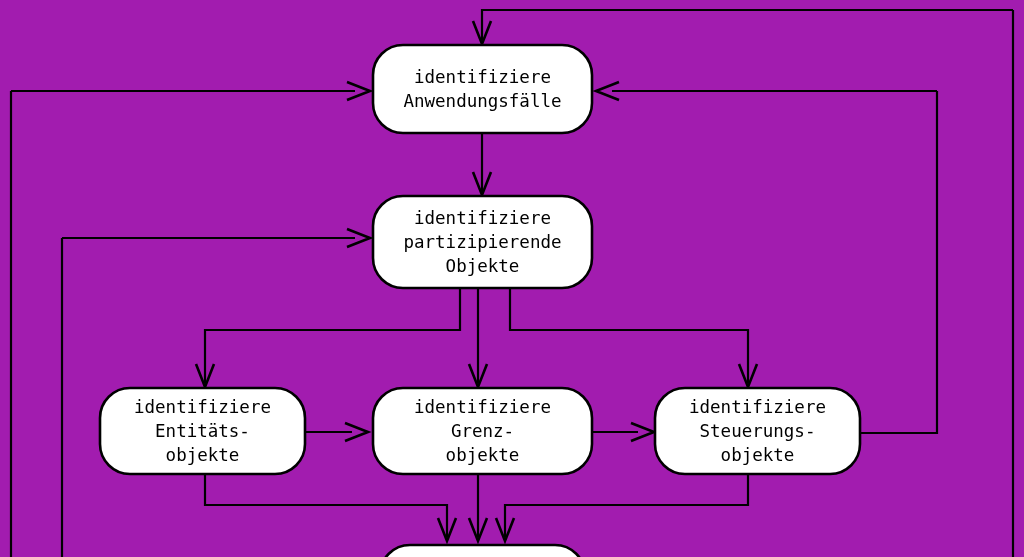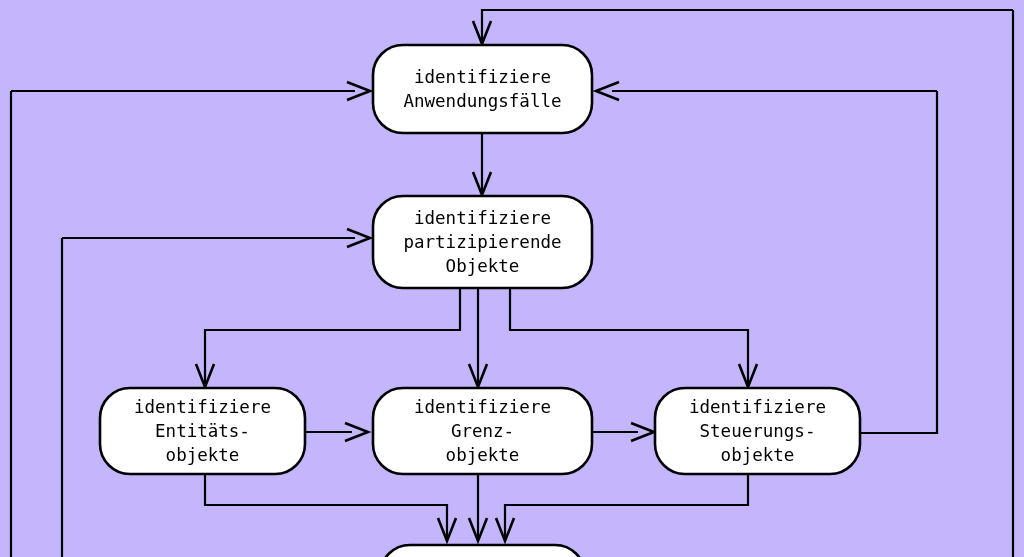--- a/index.html
+++ b/index.html
@@ -1,20 +1,20 @@
 <!DOCTYPE html>
 <html><head>
 <meta charset="utf-8">
 <style>
   html,body{margin:0;padding:0;background:#ffffff;}
   body{
     width:1024px;height:557px;overflow:hidden;
     font-family:"DejaVu Sans Mono","Liberation Mono",monospace;
   }
-  #diagram-root{position:relative;width:1024px;height:557px;background:#c4b5fd;}
+  #diagram-root{position:relative;width:1024px;height:557px;background:#a21caf;}
   #flow-svg{position:absolute;left:0;top:0;width:1024px;height:557px;display:block;}
   .node-label{
     font-family:"DejaVu Sans Mono","Liberation Mono",monospace;
     font-size:17.5px;
     fill:#000;
     text-anchor:middle;
     letter-spacing:0px;
   }
   .node-shape{fill:#ffffff;stroke:#000000;stroke-width:2.6;}
   .edge-line{stroke:#000000;stroke-width:2.2;fill:none;stroke-linecap:butt;stroke-linejoin:miter;}

